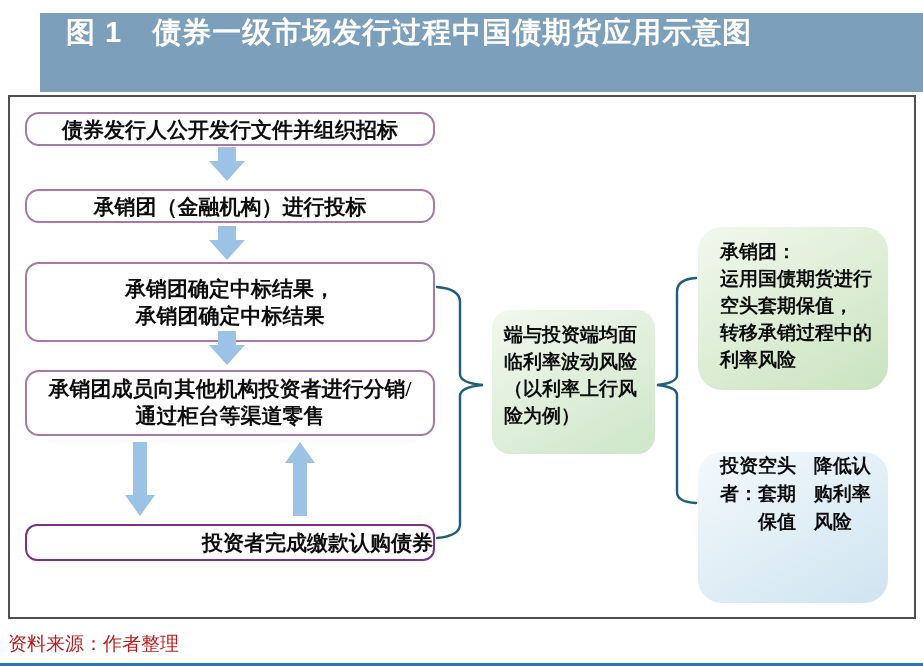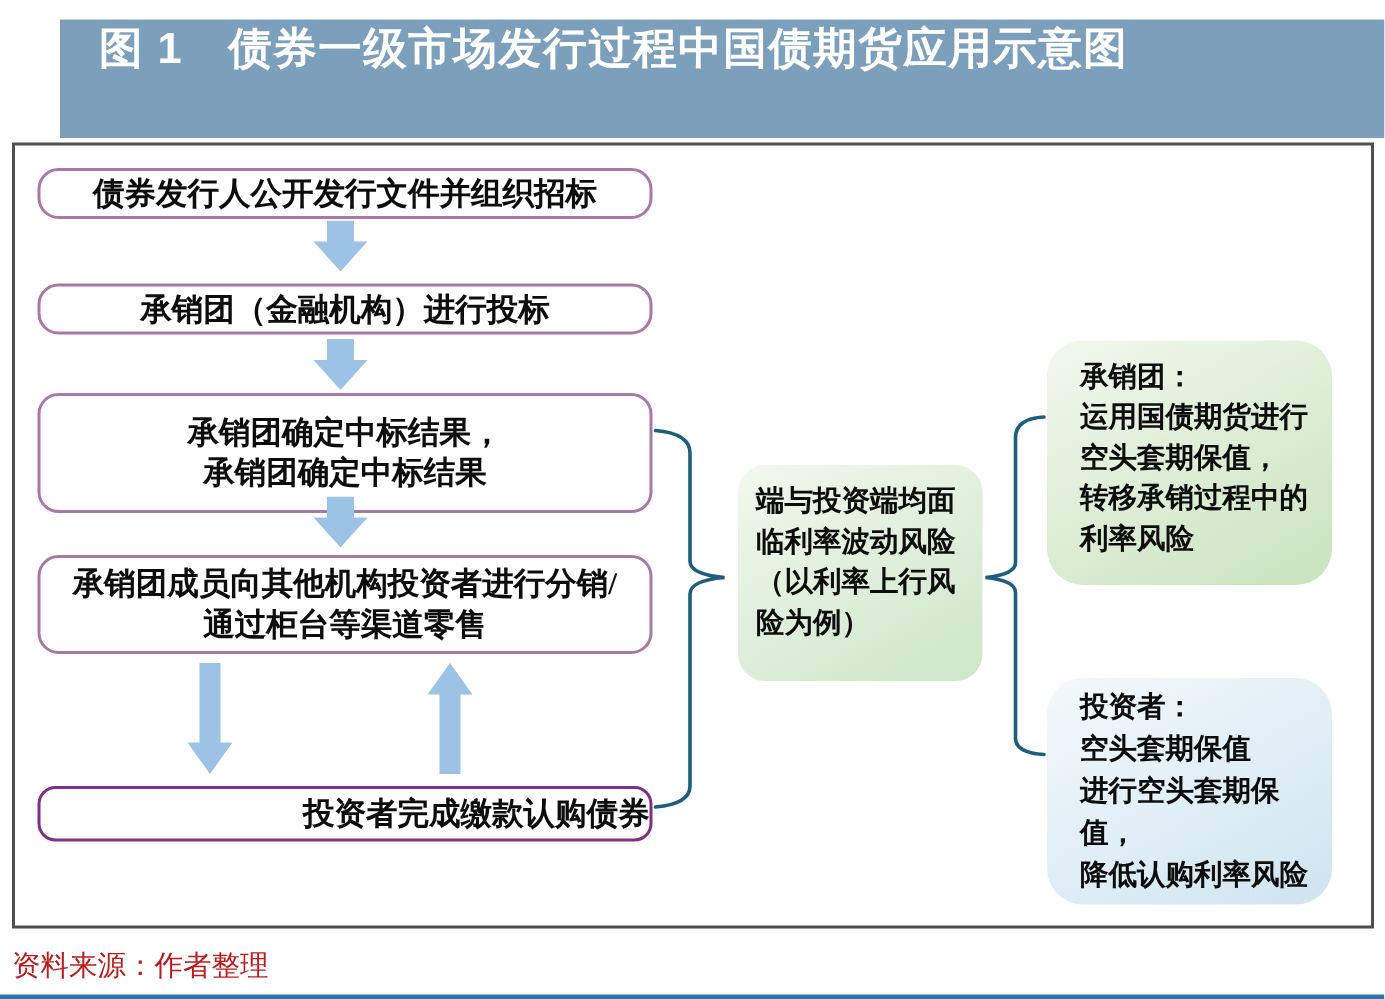--- a/index.html
+++ b/index.html
@@ -49,21 +49,21 @@
     padding:11px 6px 0 12px;
   }
   .note-underwriter{
     left:698px;top:227px;width:190px;height:163px;border-radius:24px;
     background:linear-gradient(150deg,#f2f8ee 0%,#c9e3be 100%);
     padding:11px 0 0 22px;
   }
   .note-investor{
     left:698px;top:452px;width:190px;height:151px;border-radius:24px;
     background:linear-gradient(150deg,#f3f9fc 0%,#cfe4f0 100%);
-    display:flex;flex-direction:column;justify-content:center;padding-left:22px;
+    display:flex;flex-direction:row;justify-content:center;padding-left:22px;
     line-height:28px;
   }
   .caption{
     position:absolute;left:8px;top:631px;font-size:19px;color:#b91c1c;
   }
   .bottom-rule{
     position:absolute;left:0;top:663px;width:923px;height:3px;background:#2E74B5;
   }
 </style>
 </head>
@@ -138,21 +138,20 @@
     <div>承销团：</div>
     <div>运用国债期货进行</div>
     <div>空头套期保值，</div>
     <div>转移承销过程中的</div>
     <div>利率风险</div>
   </div>
 
   <div class="note note-investor">
     <div>投资者：</div>
     <div>空头套期保值</div>
-    <div>进行空头套期保值，</div>
     <div>降低认购利率风险</div>
   </div>
 
   <div class="caption">资料来源：作者整理</div>
 
   <div class="bottom-rule"></div>
 
 </div>
 
 </body></html>

